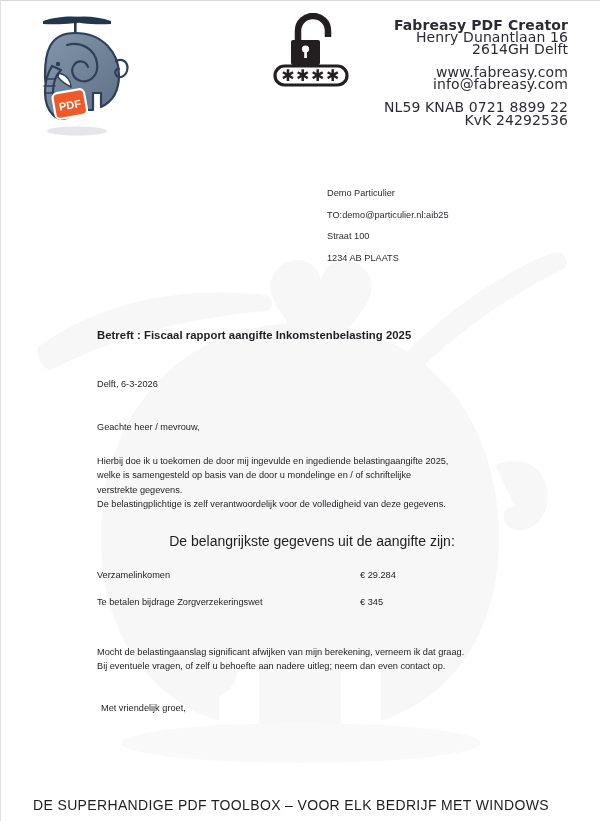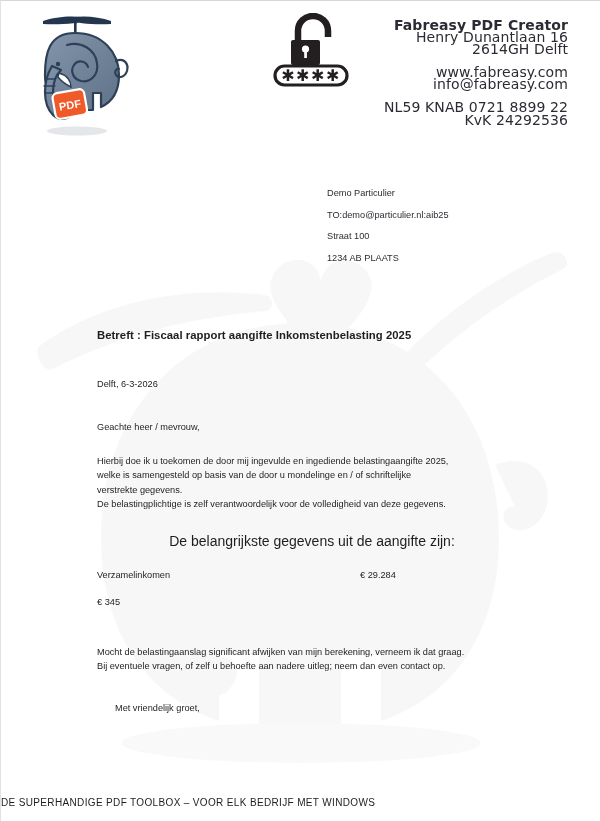--- a/index.html
+++ b/index.html
@@ -123,21 +123,21 @@
   }
   .fig-label { width: 263px; }
   .fig-value { }
   .closing {
     font-size: 9.2px;
     line-height: 14.3px;
     margin: 0 0 30px 0;
   }
   .regards {
     font-size: 9.2px;
-    margin: 18px;
+    margin: 4px;
   }
   .sign-area {
     position: relative;
     height: 36px;
     margin-top: 6px;
   }
   .signature-mark {
     position: absolute;
     left: -10px;
     top: -6px;
@@ -151,22 +151,23 @@
     font-size: 9.2px;
     color: #1d1d22;
   }
 
   
   .footer {
     position: absolute;
     left: 0;
     top: 796px;
     width: 580px;
+    text-align: center;
     z-index: 4;
-    font-size: 10px;
+    font-size: 14px;
     letter-spacing: 0.35px;
     color: #1d1d22;
   }
 </style>
 </head>
 <body>
 
 <div class="page">
 
   <svg class="watermark" viewBox="0 0 544 520" xmlns="http://www.w3.org/2000/svg">
@@ -288,20 +289,21 @@
     </div>
 
     <div class="intro-line">De belangrijkste gegevens uit de aangifte zijn:</div>
 
     <div class="figures">
       <div class="fig-row">
         <div class="fig-label">Verzamelinkomen</div>
         <div class="fig-value">€ 29.284</div>
       </div>
       <div class="fig-row">
+        <div class="fig-label">Te betalen bijdrage Zorgverzekeringswet</div>
         <div class="fig-value">€ 345</div>
       </div>
     </div>
 
     <div class="closing">
       <div>Mocht de belastingaanslag significant afwijken van mijn berekening, verneem ik dat graag.</div>
       <div>Bij eventuele vragen, of zelf u behoefte aan nadere uitleg; neem dan even contact op.</div>
     </div>
 
     <div class="regards">Met vriendelijk  groet,</div>

